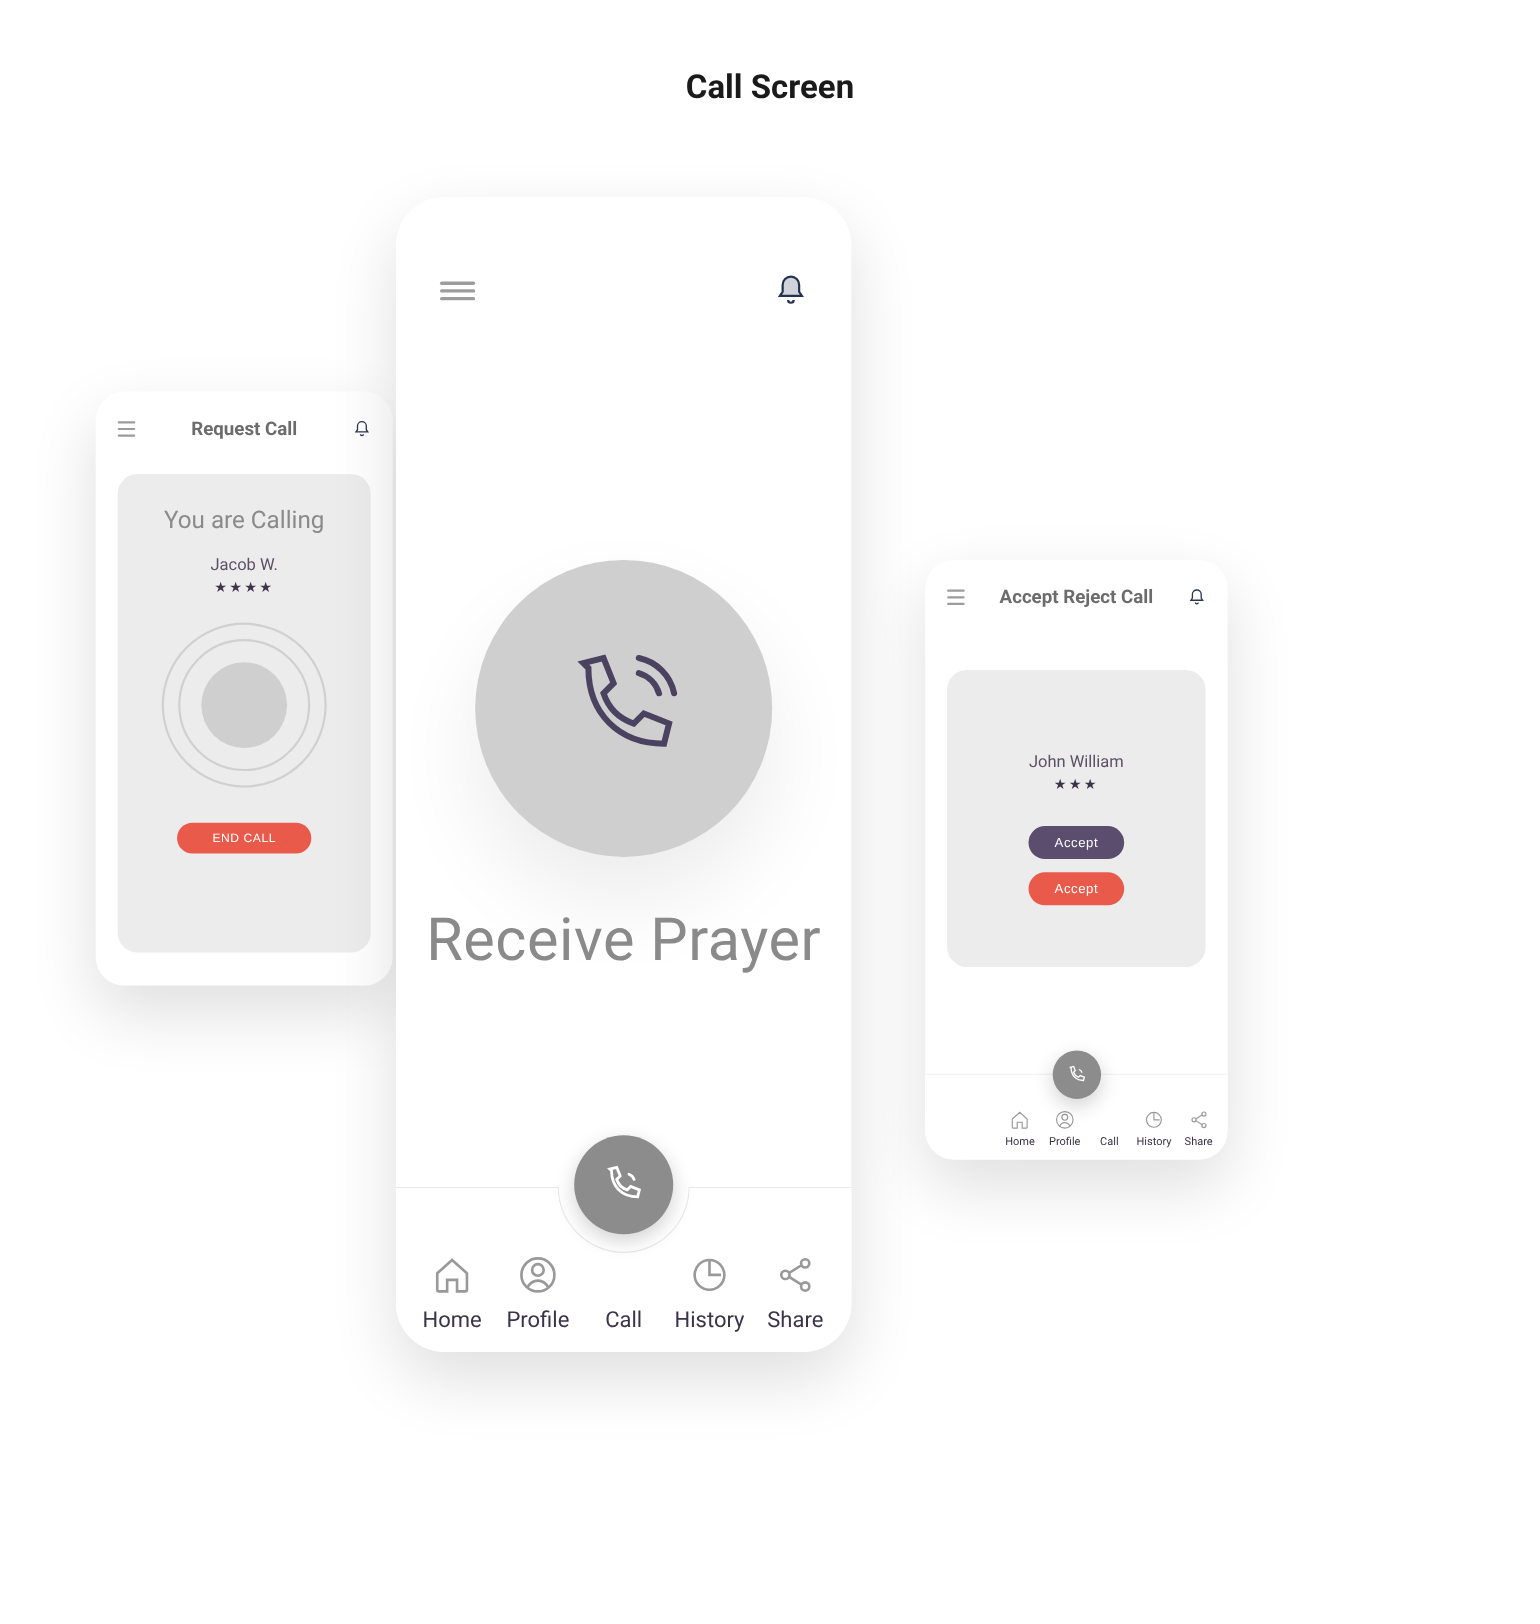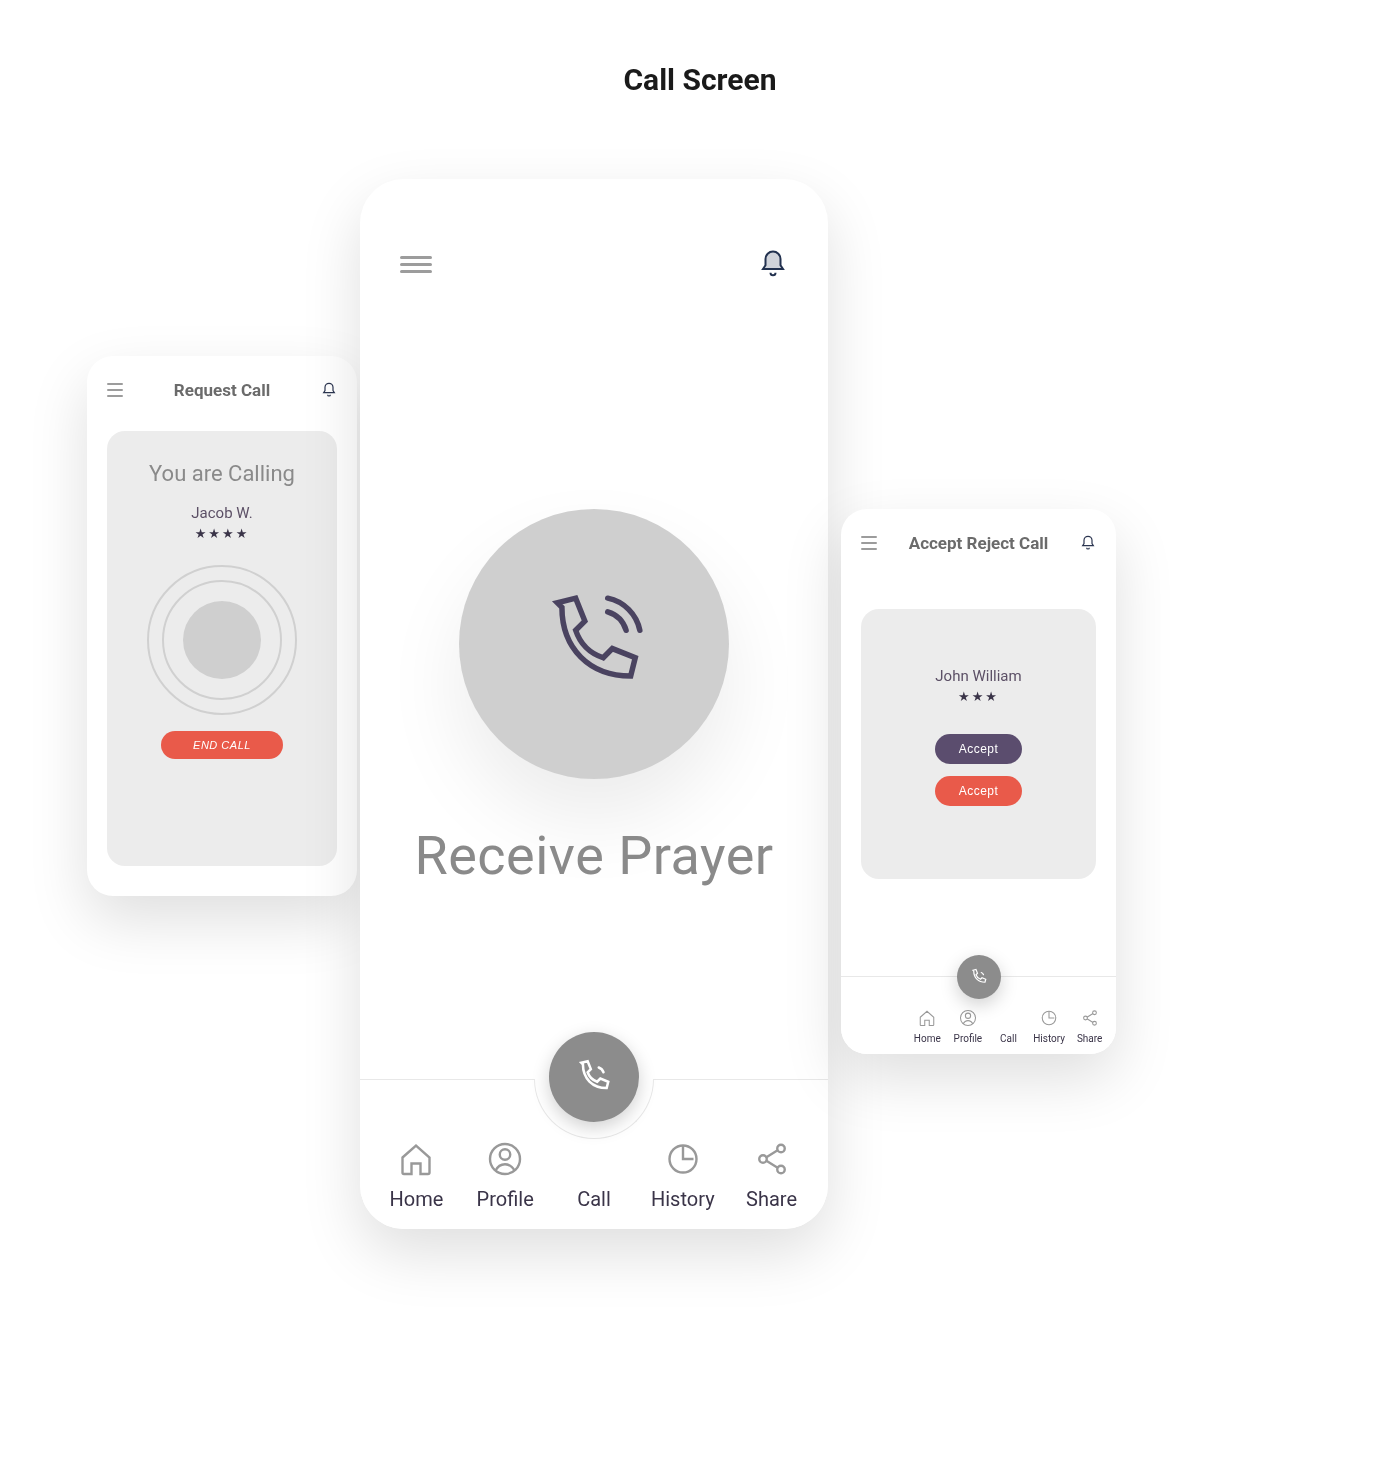--- a/index.html
+++ b/index.html
@@ -26,21 +26,21 @@
     position: absolute;
     background: #ffffff;
     border-radius: 32px;
     box-shadow: 0 24px 60px rgba(0,0,0,0.13);
   }
 
   
   .phone-center {
     left: 360px;
     top: 179px;
-    width: 468px;
+    width: 414px;
     height: 1050px;
     border-radius: 44px;
   }
   .phone-center .hdr {
     position: absolute;
     top: 70px; left: 40px; right: 40px;
     display: flex; justify-content: space-between; align-items: center;
   }
   .menu-icon { display:inline-flex; flex-direction:column; gap:4px; }
   .menu-icon span { display:block; width:26px; height:3px; background:#9c9c9c; border-radius:2px; }
@@ -150,34 +150,34 @@
     background:#cfcfcf;
   }
   .btn-pill {
     border:none; border-radius:999px;
     padding:8px 24px;
     font-size:11px; letter-spacing:0.5px;
     color:#fff; cursor:pointer;
   }
   .btn-red { background:#e95a4a; }
   .btn-purple { background:#5b4d6e; }
-  .phone-left .btn-pill { margin-top: 16px; padding:8px 32px;font-style:italic; }
+  .phone-left .btn-pill { margin-top: 32px; padding:8px 32px; }
 
   
   .phone-right {
     left: 841px; top: 509px;
     width: 275px; height: 545px;
     border-radius:26px;
   }
   .phone-right .card {
     left:20px; right:20px; top:100px; height:270px;
     display:flex; flex-direction:column; align-items:center;
     padding:30px 20px 20px;
   }
-  .phone-right .caller-name { margin-top:28px; }
+  .phone-right .caller-name { margin-top:44px; }
   .btn-row { display:flex; gap:12px; margin-top:30px;flex-direction:column; }
   .btn-row .btn-pill { flex:1; min-width:80px; font-size:12px; }
   .navbar-sm {
     position:absolute; left:0; right:0; bottom:0;
     height:78px;
     display:flex; align-items:flex-end; justify-content:space-around;
     padding:0 6px 10px;
     border-top:1px solid #e8e8e8;
     background:#fff;
     border-bottom-left-radius:26px;

